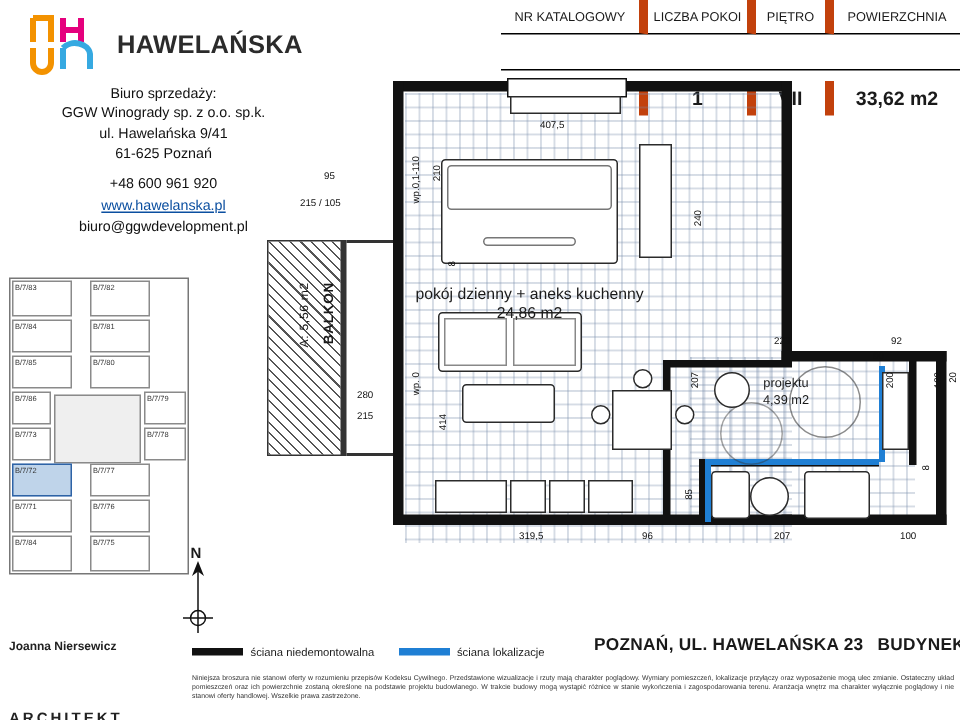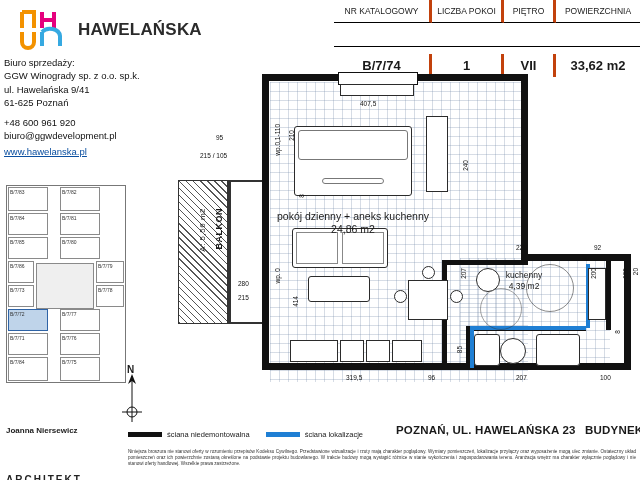--- a/index.html
+++ b/index.html
@@ -16,21 +16,21 @@
   .hdr{
     position:absolute;left:334px;top:0;width:306px;height:46px;
     border-bottom:1px solid #000;
   }
   .hdr-row{display:flex;height:23px;}
   .hdr-row.top{font-size:8.5px;}
   .hdr-row.bot{font-size:13px;font-weight:bold;margin-top:31px;}
   .hdr-cell{
     display:flex;align-items:center;justify-content:center;
     text-align:center;line-height:1.05;
-    border-right:3px solid #c2410c;
+    border-right:6px solid #c2410c;
     box-sizing:border-box;
   }
   .hdr-cell:last-child{border-right:none;}
   .c1{width:98px;}
   .c2{width:72px;}
   .c3{width:52px;}
   .c4{width:84px;}
   .hdr-row.top .hdr-cell{border-bottom:1px solid #000;}
 
   
@@ -39,21 +39,21 @@
   .logo-text{
     position:absolute;left:62px;top:12px;
     font-size:17px;font-weight:bold;letter-spacing:.2px;color:#2b2b2b;
   }
 
   
   .contact{
     position:absolute;left:4px;top:56px;width:210px;
     font-size:9.5px;line-height:1.42;color:#111;
   }
-  .contact .ln{white-space:nowrap;}
+  .contact .ln{white-space:nowrap;text-align:center;}
   .contact .web{margin-top:2px;color:#0b4fa0;text-decoration:underline;}
 
   
   .keyplan{
     position:absolute;left:6px;top:185px;width:120px;height:212px;
   }
   .kp-unit{
     position:absolute;border:1px solid #8a8a8a;background:#fff;
     font-size:5px;color:#333;box-sizing:border-box;
     display:flex;align-items:flex-start;justify-content:flex-start;
@@ -85,21 +85,21 @@
   .addr{
     position:absolute;left:396px;top:424px;right:0;
     font-size:11.5px;font-weight:bold;letter-spacing:.2px;white-space:nowrap;
   }
   .disclaimer{
     position:absolute;left:128px;top:449px;width:508px;
     font-size:4.6px;line-height:1.35;color:#333;text-align:justify;
   }
 
   
-  .plan{position:absolute;left:170px;top:68px;width:468px;height:350px;}
+  .plan{position:absolute;left:170px;top:48px;width:468px;height:350px;}
   .wall{position:absolute;background:#111;}
   .thin{position:absolute;background:#2b2b2b;}
   .hatch{
     position:absolute;
     background:
       repeating-linear-gradient(45deg,#555 0 1px,transparent 1px 5px);
     border:1px solid #333;box-sizing:border-box;
   }
   .roomlabel{position:absolute;text-align:center;line-height:1.25;}
   .roomlabel .nm{font-size:10.5px;}
@@ -159,22 +159,22 @@
     <div class="logo-text">HAWELAŃSKA</div>
   </div>
 
   <div class="contact">
     <div class="ln">Biuro sprzedaży:</div>
     <div class="ln">GGW Winogrady sp. z o.o. sp.k.</div>
     <div class="ln">ul. Hawelańska 9/41</div>
     <div class="ln">61-625 Poznań</div>
     <div class="ln" style="height:6px"></div>
     <div class="ln">+48 600 961 920</div>
+    <div class="ln web">www.hawelanska.pl</div>
     <div class="ln">biuro@ggwdevelopment.pl</div>
-    <div class="ln web">www.hawelanska.pl</div>
   </div>
 
   <div class="keyplan">
     <div class="kp-out"></div>
     <div class="kp-core" style="left:30px;top:78px;width:58px;height:46px;"></div>
 
     <div class="kp-unit" style="left:2px;top:2px;width:40px;height:24px;">B/7/83</div>
     <div class="kp-unit" style="left:54px;top:2px;width:40px;height:24px;">B/7/82</div>
     <div class="kp-unit" style="left:2px;top:28px;width:40px;height:22px;">B/7/84</div>
     <div class="kp-unit" style="left:54px;top:28px;width:40px;height:22px;">B/7/81</div>
@@ -294,21 +294,21 @@
     <div class="furn round" style="left:330px;top:270px;width:26px;height:26px;"></div>
     <div class="furn soft" style="left:366px;top:266px;width:44px;height:32px;"></div>
     <div class="furn round" style="left:306px;top:200px;width:24px;height:24px;"></div>
     <div class="furn" style="left:418px;top:200px;width:18px;height:52px;"></div>
 
     <div class="roomlabel" style="left:88px;top:142px;width:190px;">
       <div class="nm">pokój dzienny + aneks kuchenny</div>
       <div class="ar">24,86 m2</div>
     </div>
     <div class="roomlabel small" style="left:300px;top:202px;width:108px;">
-      <div class="nm">kuchenny</div>
+      <div class="nm">projektu</div>
       <div class="ar">4,39 m2</div>
     </div>
 
     <div class="dim" style="left:190px;top:32px;">407,5</div>
     <div class="dim v" style="left:118px;top:62px;">210</div>
     <div class="dim" style="left:46px;top:66px;">95</div>
     <div class="dim" style="left:30px;top:84px;">215 / 105</div>
     <div class="dim v" style="left:104px;top:56px;">wp.0,1-110</div>
     <div class="dim v" style="left:128px;top:126px;">8</div>
     <div class="dim v" style="left:292px;top:92px;">240</div>

